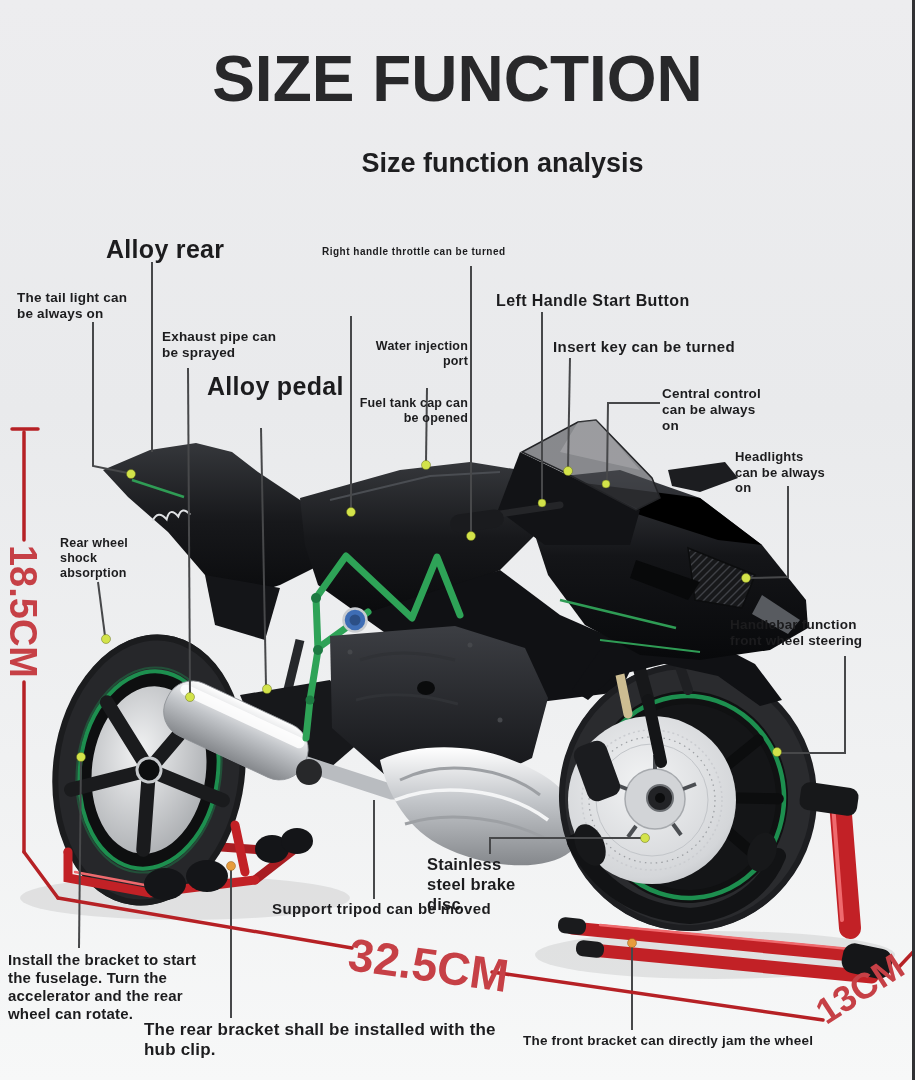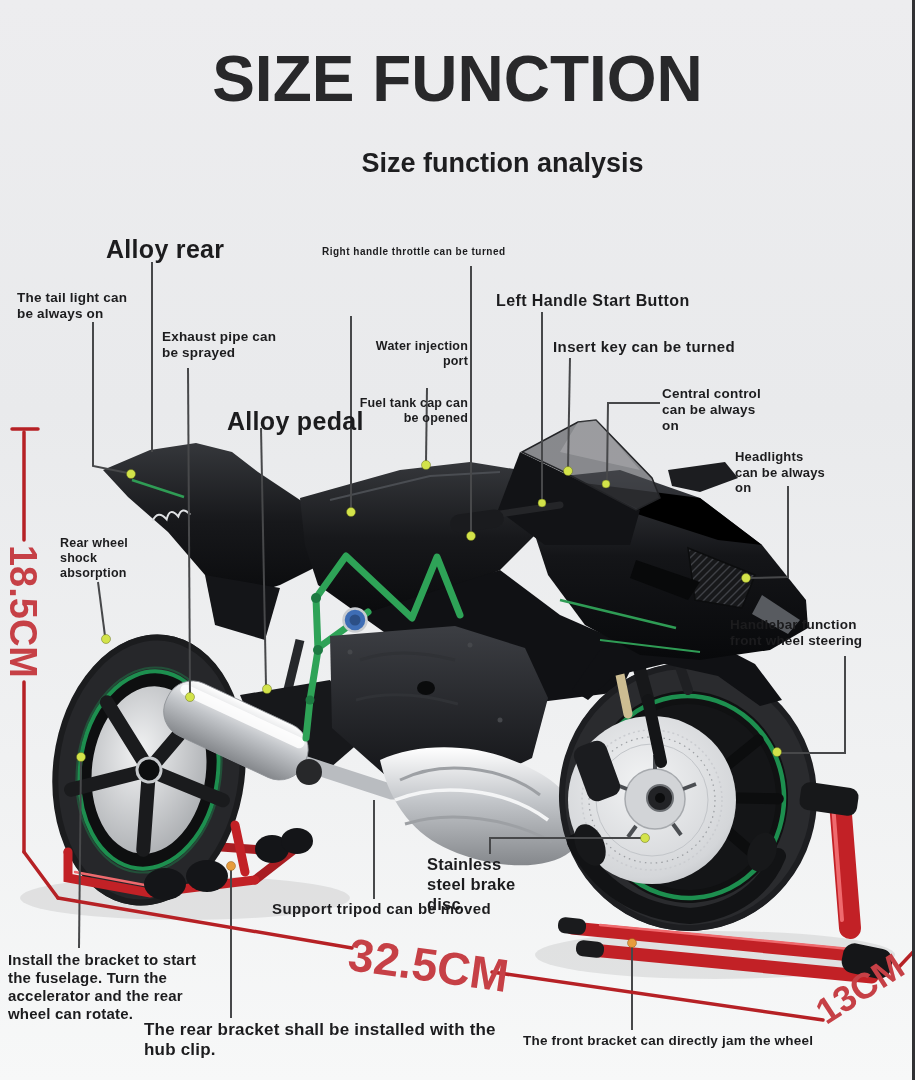--- a/index.html
+++ b/index.html
@@ -291,21 +291,21 @@
       </g>
     </g>
   </svg>
 
   <div class="title">SIZE FUNCTION</div>
   <div class="subtitle">Size function analysis</div>
 
   <div class="lbl big" style="left:106px;top:234px;white-space:nowrap;">Alloy rear</div>
   <div class="lbl" style="left:17px;top:290px;width:118px;">The tail light can be always on</div>
   <div class="lbl" style="left:162px;top:329px;width:120px;">Exhaust pipe can be sprayed</div>
-  <div class="lbl big" style="left:207px;top:406px;white-space:nowrap;margin-left:20px;">Alloy pedal</div>
+  <div class="lbl big" style="left:207px;top:371px;white-space:nowrap;">Alloy pedal</div>
   <div class="lbl" style="left:352px;top:339px;width:116px;text-align:right;font-size:12.5px;">Water injection port</div>
   <div class="lbl" style="left:352px;top:356px;width:116px;text-align:right;font-size:12.5px;margin-top:40px;">Fuel tank cap can be opened</div>
   <div class="lbl" style="left:322px;top:246px;font-size:10px;white-space:nowrap;letter-spacing:.5px;">Right handle throttle can be turned</div>
   <div class="lbl" style="left:496px;top:291px;font-size:16px;white-space:nowrap;letter-spacing:.4px;">Left Handle Start Button</div>
   <div class="lbl" style="left:553px;top:338px;font-size:15px;white-space:nowrap;letter-spacing:.4px;">Insert key can be turned</div>
   <div class="lbl" style="left:662px;top:386px;width:108px;">Central control can be always on</div>
   <div class="lbl" style="left:735px;top:449px;width:95px;font-size:13px;">Headlights can be always on</div>
   <div class="lbl" style="left:60px;top:536px;width:76px;font-size:12.5px;">Rear wheel shock absorption</div>
   <div class="lbl" style="left:730px;top:617px;width:162px;">Handlebar function front wheel steering</div>
   <div class="lbl" style="left:427px;top:855px;width:112px;font-size:16.5px;">Stainless steel brake disc</div>

